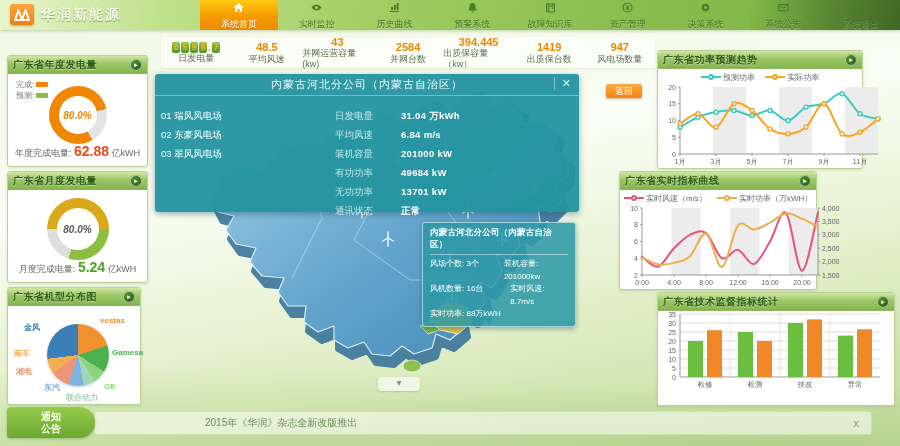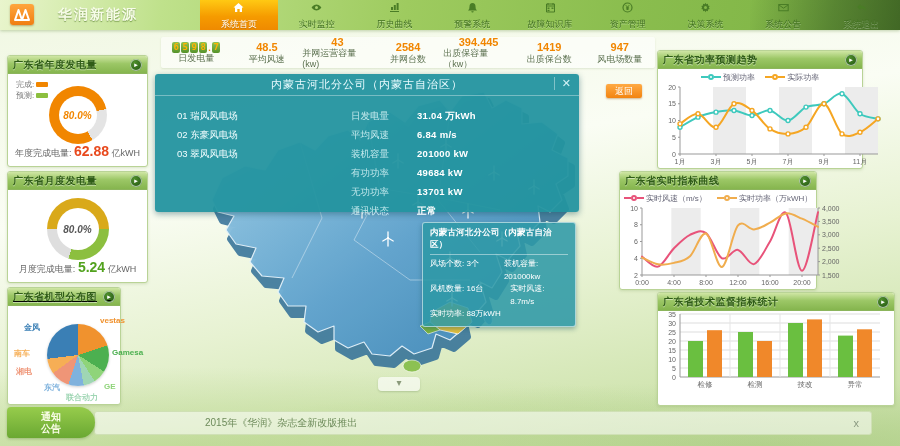--- a/index.html
+++ b/index.html
@@ -10,21 +10,21 @@
   body::before { content:""; position:absolute; left:0; top:300px; width:900px; height:146px;
     background:radial-gradient(120% 90% at 20% 100%, rgba(173,207,124,.5), rgba(173,207,124,0) 60%),
                radial-gradient(120% 80% at 85% 100%, rgba(150,190,105,.45), rgba(150,190,105,0) 55%); }
 
   
   .nav { position:absolute; left:0; top:0; width:900px; height:30px;
     background:linear-gradient(100deg,#e9f5cd 0%,#bfe18b 18%,#9ecb5f 45%,#8abd4e 70%,#7cb243 100%);
     box-shadow:0 1px 3px rgba(90,130,50,.35); z-index:30; }
   .nav::after { content:""; position:absolute; right:0; top:0; width:150px; height:30px;
     background:linear-gradient(100deg,rgba(60,100,30,0) 0%,rgba(56,94,34,.55) 55%,rgba(40,72,24,.7) 100%); }
-  .logo { position:absolute; left:10px; top:4px; display:flex; align-items:center; gap:24px; z-index:2; }
+  .logo { position:absolute; left:10px; top:4px; display:flex; align-items:center; gap:7px; z-index:2; }
   .logo-mark { width:24px; height:21px; border-radius:3px;
     background:linear-gradient(180deg,#ffa63d,#f07e12); display:flex; align-items:center; justify-content:center;
     box-shadow:0 1px 2px rgba(120,70,0,.4); }
   .logo-text { font-size:14px; font-weight:bold; color:#f7fce8; letter-spacing:2px;
     text-shadow:0 1px 1px rgba(70,110,30,.6); }
   .nav-items { position:absolute; left:200px; top:0; right:0; height:30px; display:flex; z-index:2; }
   .nav-item { flex:1; display:flex; flex-direction:column; align-items:center; justify-content:center;
     gap:1px; cursor:pointer; color:#41722208; }
   .nav-item .ni-label { font-size:9px; color:#3f6f1e; text-shadow:0 1px 0 rgba(255,255,255,.35); }
   .nav-item svg { width:11px; height:11px; fill:#4a7d26; }
@@ -84,21 +84,21 @@
     background:rgba(255,255,255,.65); color:#8a9a7a; font-size:10px; line-height:12px; text-align:center;
     cursor:pointer; z-index:9; box-shadow:0 1px 2px rgba(100,130,80,.3); }
 
   .info-panel { position:absolute; left:5px; top:24px; width:424px; height:138px; z-index:8;
     background:rgba(35,147,159,.95); border-radius:3px; box-shadow:0 2px 6px rgba(20,80,90,.45);
     color:#fff; }
   .info-title { height:22px; display:flex; align-items:center; justify-content:center; position:relative;
     font-size:11px; color:#eafcff; border-bottom:1px solid rgba(255,255,255,.35); letter-spacing:1px; }
   .info-close { position:absolute; right:7px; top:3px; font-size:11px; color:#d5f3f6; cursor:pointer;
     border-left:1px solid rgba(255,255,255,.4); padding-left:7px; }
-  .info-body { display:flex; padding:10px 10px 0 22px; }
+  .info-body { display:flex; padding:10px 10px 0 6px; }
   .farm-list { width:140px; font-size:9.5px; line-height:19px; color:#f2feff; }
   .detail-rows { flex:1; padding-left:34px; }
   .detail-row { display:flex; font-size:9.5px; line-height:19px; }
   .detail-label { width:66px; color:rgba(222,248,250,.85); }
   .detail-value { color:#fff; font-weight:bold; letter-spacing:.3px; }
 
   .map-tooltip { position:absolute; left:272px; top:172px; width:154px; z-index:8;
     background:rgba(45,152,166,.88); border:1px solid rgba(255,255,255,.55); border-radius:3px;
     padding:4px 7px 5px; color:#fff; box-shadow:0 2px 5px rgba(20,80,90,.4); }
   .tt-title { font-size:8.5px; font-weight:bold; padding-bottom:3px; margin-bottom:3px;
@@ -278,21 +278,21 @@
       </div>
     </div>
     <div class="donut-footer" style="bottom:6px;">
       <span>月度完成电量:</span>
       <b id="monthly-val" style="color: rgb(82, 162, 30);">5.24</b>
       <span>亿kWH</span>
     </div>
   </div>
 </div>
 
-<div class="panel" style="left:7px; top:287px; width:114px; height:118px;text-decoration:underline;">
+<div class="panel" style="left:7px; top:287px; width:134px; height:118px;">
   <div class="panel-header">
     <span class="panel-title">广东省机型分布图</span>
     <span class="panel-gear">▸</span>
   </div>
   <div class="panel-body" id="pie-body" style="height:98px;">
       <div class="pie" style="left: 39px; top: 18px; width: 62px; height: 62px; background: conic-gradient(rgb(240, 146, 46) 0%, rgb(240, 146, 46) 20%, rgb(76, 176, 80) 20%, rgb(76, 176, 80) 34%, rgb(143, 212, 122) 34%, rgb(143, 212, 122) 41%, rgb(159, 214, 180) 41%, rgb(159, 214, 180) 47%, rgb(127, 178, 221) 47%, rgb(127, 178, 221) 55%, rgb(239, 149, 119) 55%, rgb(239, 149, 119) 65%, rgb(246, 174, 85) 65%, rgb(246, 174, 85) 73%, rgb(58, 127, 181) 73%, rgb(58, 127, 181) 100%);"></div>
       <span class="pie-label" style="left: 92px; top: 10px; color: rgb(240, 146, 46);">vestas</span>
       <span class="pie-label" style="left: 104px; top: 42px; color: rgb(76, 176, 80);">Gamesa</span>
       <span class="pie-label" style="left: 96px; top: 76px; color: rgb(143, 212, 122);">GE</span>
       <span class="pie-label" style="left: 58px; top: 86px; color: rgb(159, 214, 180);">联合动力</span>

